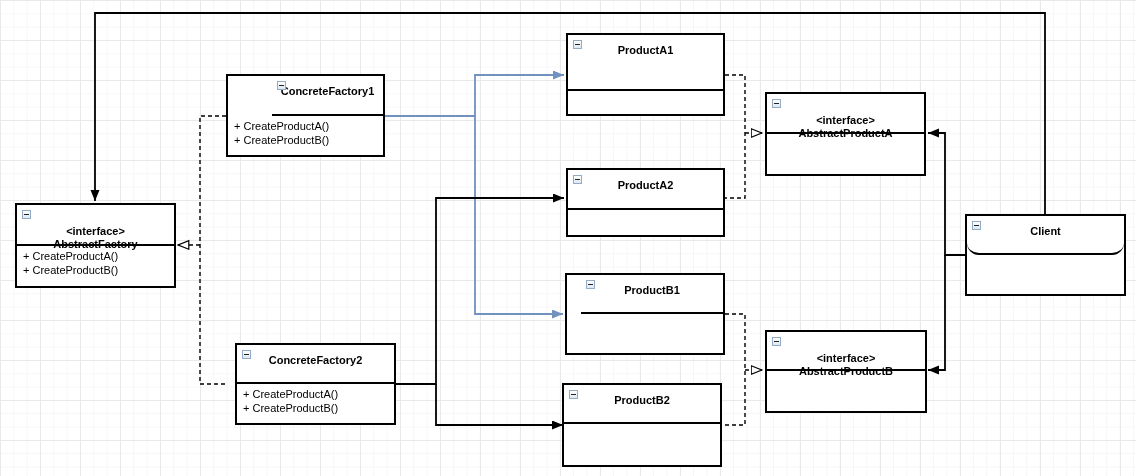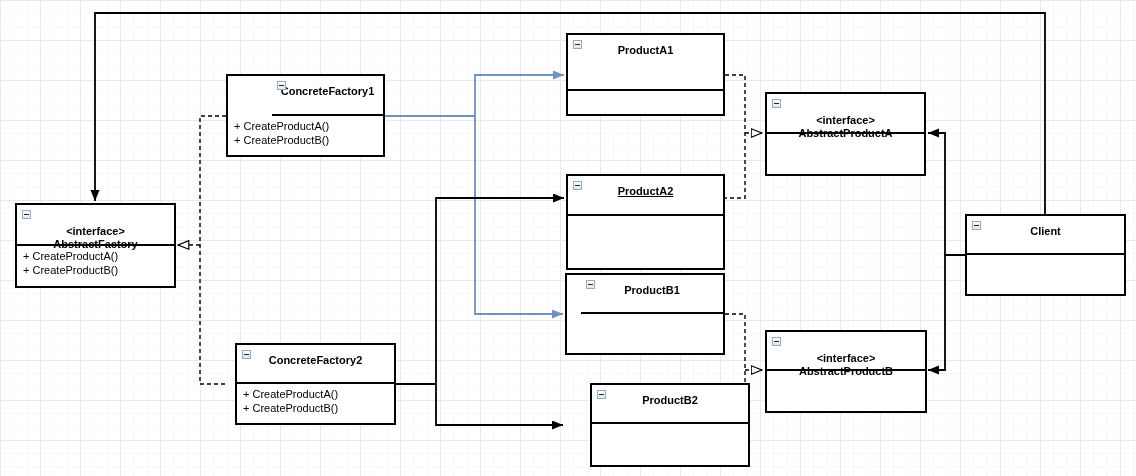--- a/index.html
+++ b/index.html
@@ -56,32 +56,32 @@
 
   
   #box-abstract-factory  {left:15px;  top:203px; width:161px; height:85px;}
   #box-abstract-factory .titlebar{height:41px;}
   #box-concrete-factory1 {left:226px; top:74px;  width:159px; height:83px;}
   #box-concrete-factory1 .titlebar{height:40px;margin-left:44px;}
   #box-concrete-factory2 {left:235px; top:343px; width:161px; height:82px;}
   #box-concrete-factory2 .titlebar{height:39px;}
   #box-product-a1        {left:566px; top:33px;  width:159px; height:83px;}
   #box-product-a1 .titlebar{height:56px;}
-  #box-product-a2        {left:566px; top:174px; width:159px; height:96px;text-decoration:underline;}
+  #box-product-a2        {left:566px; top:168px; width:159px; height:69px;}
   #box-product-a2 .titlebar{height:40px;}
   #box-product-b1        {left:565px; top:273px; width:160px; height:82px;padding-left:14px;}
   #box-product-b1 .titlebar{height:39px;}
-  #box-product-b2        {left:590px; top:383px; width:160px; height:84px;}
+  #box-product-b2        {left:562px; top:383px; width:160px; height:84px;}
   #box-product-b2 .titlebar{height:39px;}
   #box-abstract-product-a{left:765px; top:92px;  width:161px; height:84px;}
   #box-abstract-product-a .titlebar{height:40px;}
   #box-abstract-product-b{left:765px; top:330px; width:162px; height:83px;}
   #box-abstract-product-b .titlebar{height:39px;}
   #box-client            {left:965px; top:214px; width:161px; height:82px;}
-  #box-client .titlebar{height:39px;}
+  #box-client .titlebar{height:39px;border-radius:12px;}
 </style>
 </head>
 <body>
 
 <div class="canvas">
 
   <svg class="wires" viewBox="0 0 1136 476">
     <defs>
       <marker id="arrow-black" markerUnits="userSpaceOnUse" markerWidth="12" markerHeight="10" refX="11" refY="4.5" orient="auto">
         <path d="M0,0 L11,4.5 L0,9 Z" style="fill:var(--connector-black,#000);"></path>

